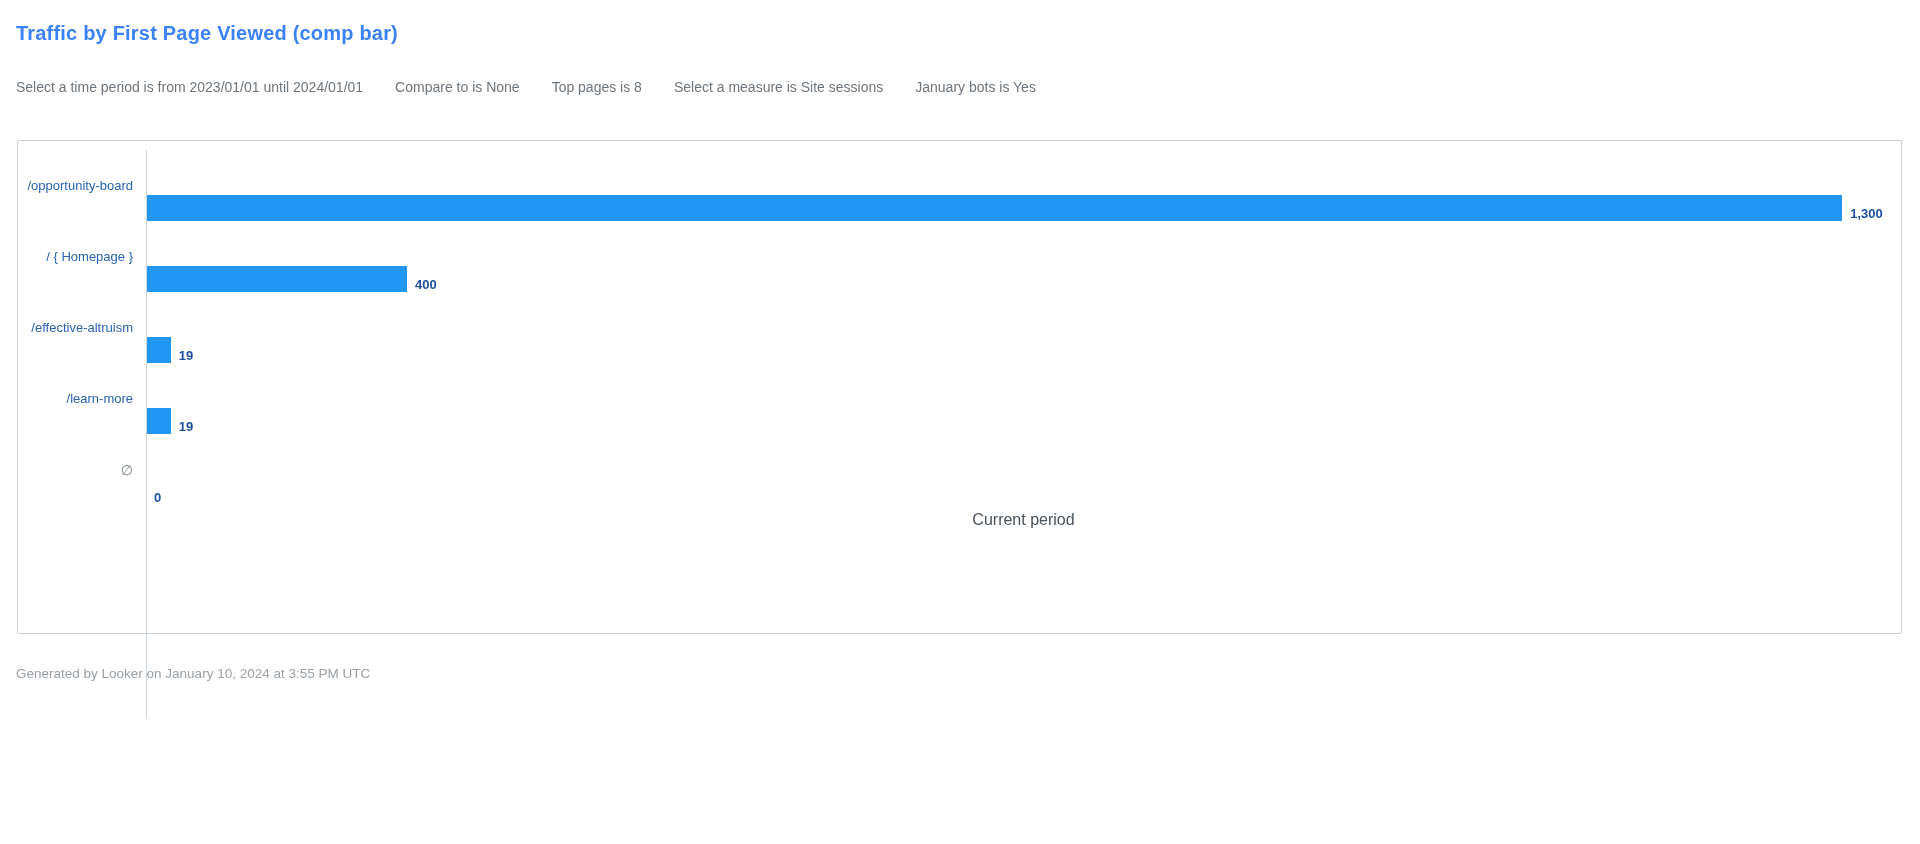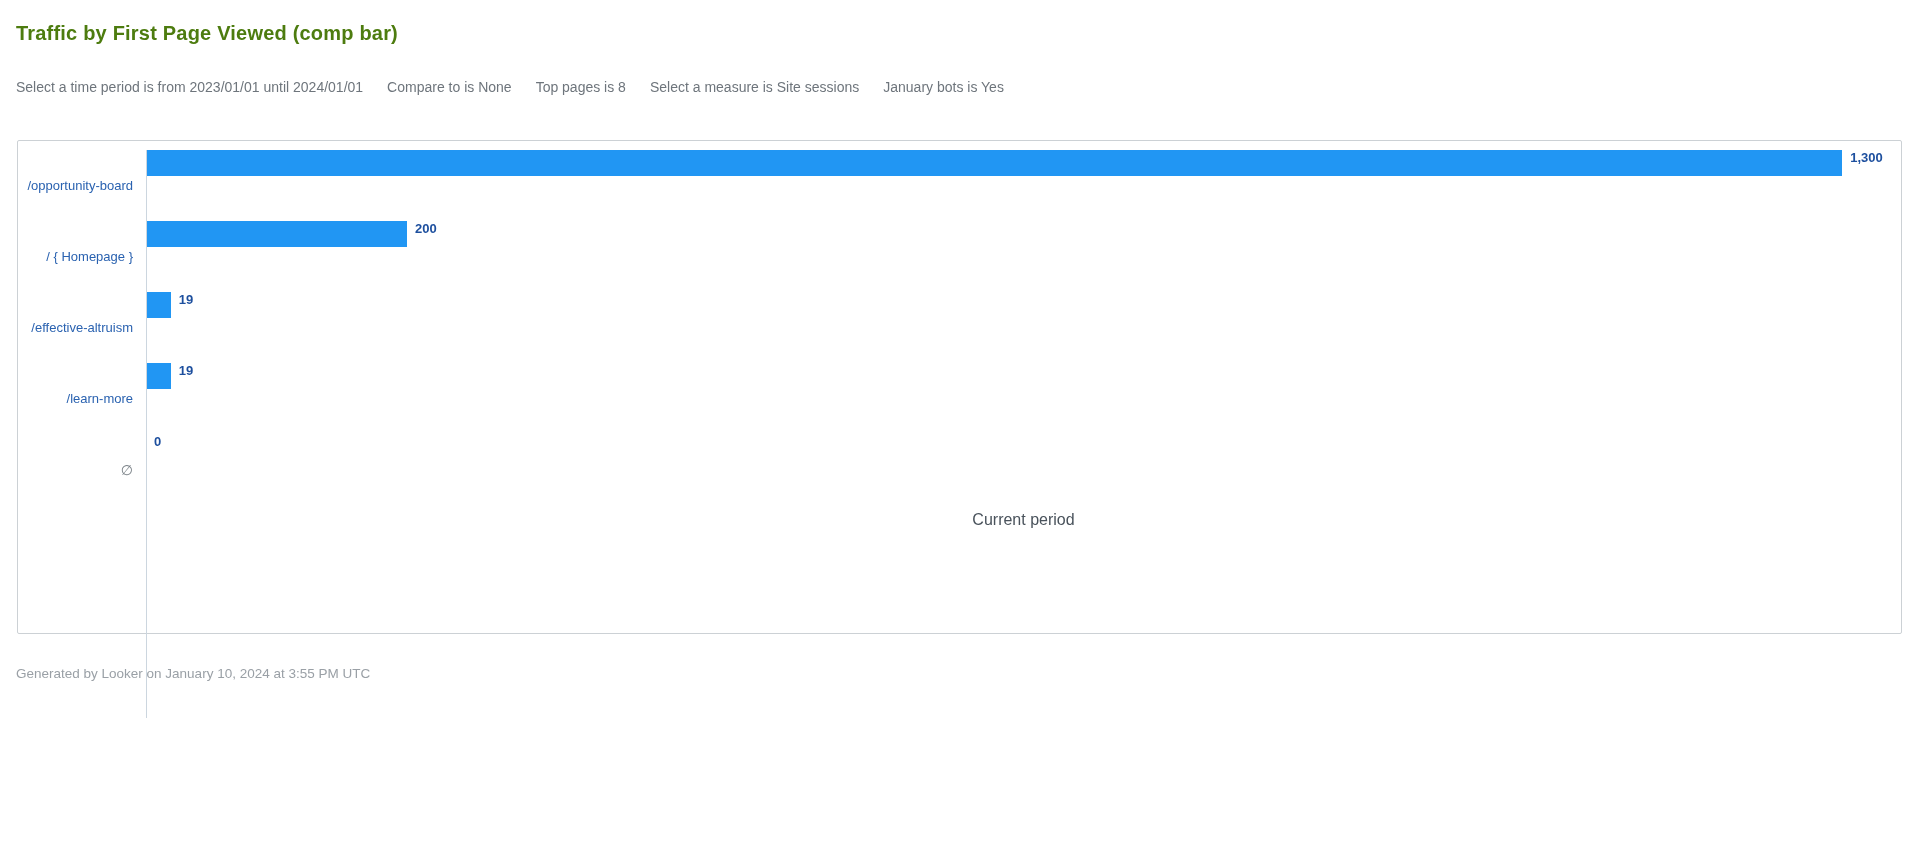--- a/index.html
+++ b/index.html
@@ -11,26 +11,26 @@
     font-family: "Liberation Sans", sans-serif;
     overflow: hidden;
   }
   .page-title {
     margin: 0;
     padding: 21px 16px 0 16px;
     font-size: 20px;
     line-height: 25px;
     font-weight: 600;
     letter-spacing: 0.2px;
-    color: #4d7c0f;
+    color: #3b82f6;
   }
   .filter-bar {
     display: flex;
     flex-wrap: nowrap;
-    gap: 24px;
+    gap: 32px;
     margin: 32px 16px 0 16px;
     font-size: 14px;
     line-height: 18px;
     color: #6e757c;
     white-space: nowrap;
   }
   .chart-card {
     margin: 44px 18px 0 17px;
     height: 494px;
     background: #ffffff;
@@ -65,21 +65,21 @@
     white-space: nowrap;
     overflow: hidden;
   }
   .cat-label.null-cat {
     color: #7b8288;
     font-size: 14px;
   }
   .bar-area {
     flex: 1 1 auto;
     display: flex;
-    align-items: flex-start;
+    align-items: flex-end;
     height: 100%;
   }
   .bar {
     height: 26px;
     background: #2196f3;
     flex: 0 0 auto;
   }
   .val-label {
     margin-left: 8px;
     font-size: 13px;
@@ -123,21 +123,21 @@
           <div class="cat-label">/opportunity-board</div>
           <div class="bar-area">
             <div class="bar" style="background: rgb(33, 150, 243); width: 96.6543%;"></div>
             <div class="val-label">1,300</div>
           </div>
         </div>
         <div class="bar-row">
           <div class="cat-label">/ { Homepage }</div>
           <div class="bar-area">
             <div class="bar" style="background: rgb(33, 150, 243); width: 14.8699%;"></div>
-            <div class="val-label">200</div>
+            <div class="val-label">400</div>
           </div>
         </div>
         <div class="bar-row">
           <div class="cat-label">/effective-altruism</div>
           <div class="bar-area">
             <div class="bar" style="background: rgb(33, 150, 243); width: 1.41264%;"></div>
             <div class="val-label">19</div>
           </div>
         </div>
         <div class="bar-row">

